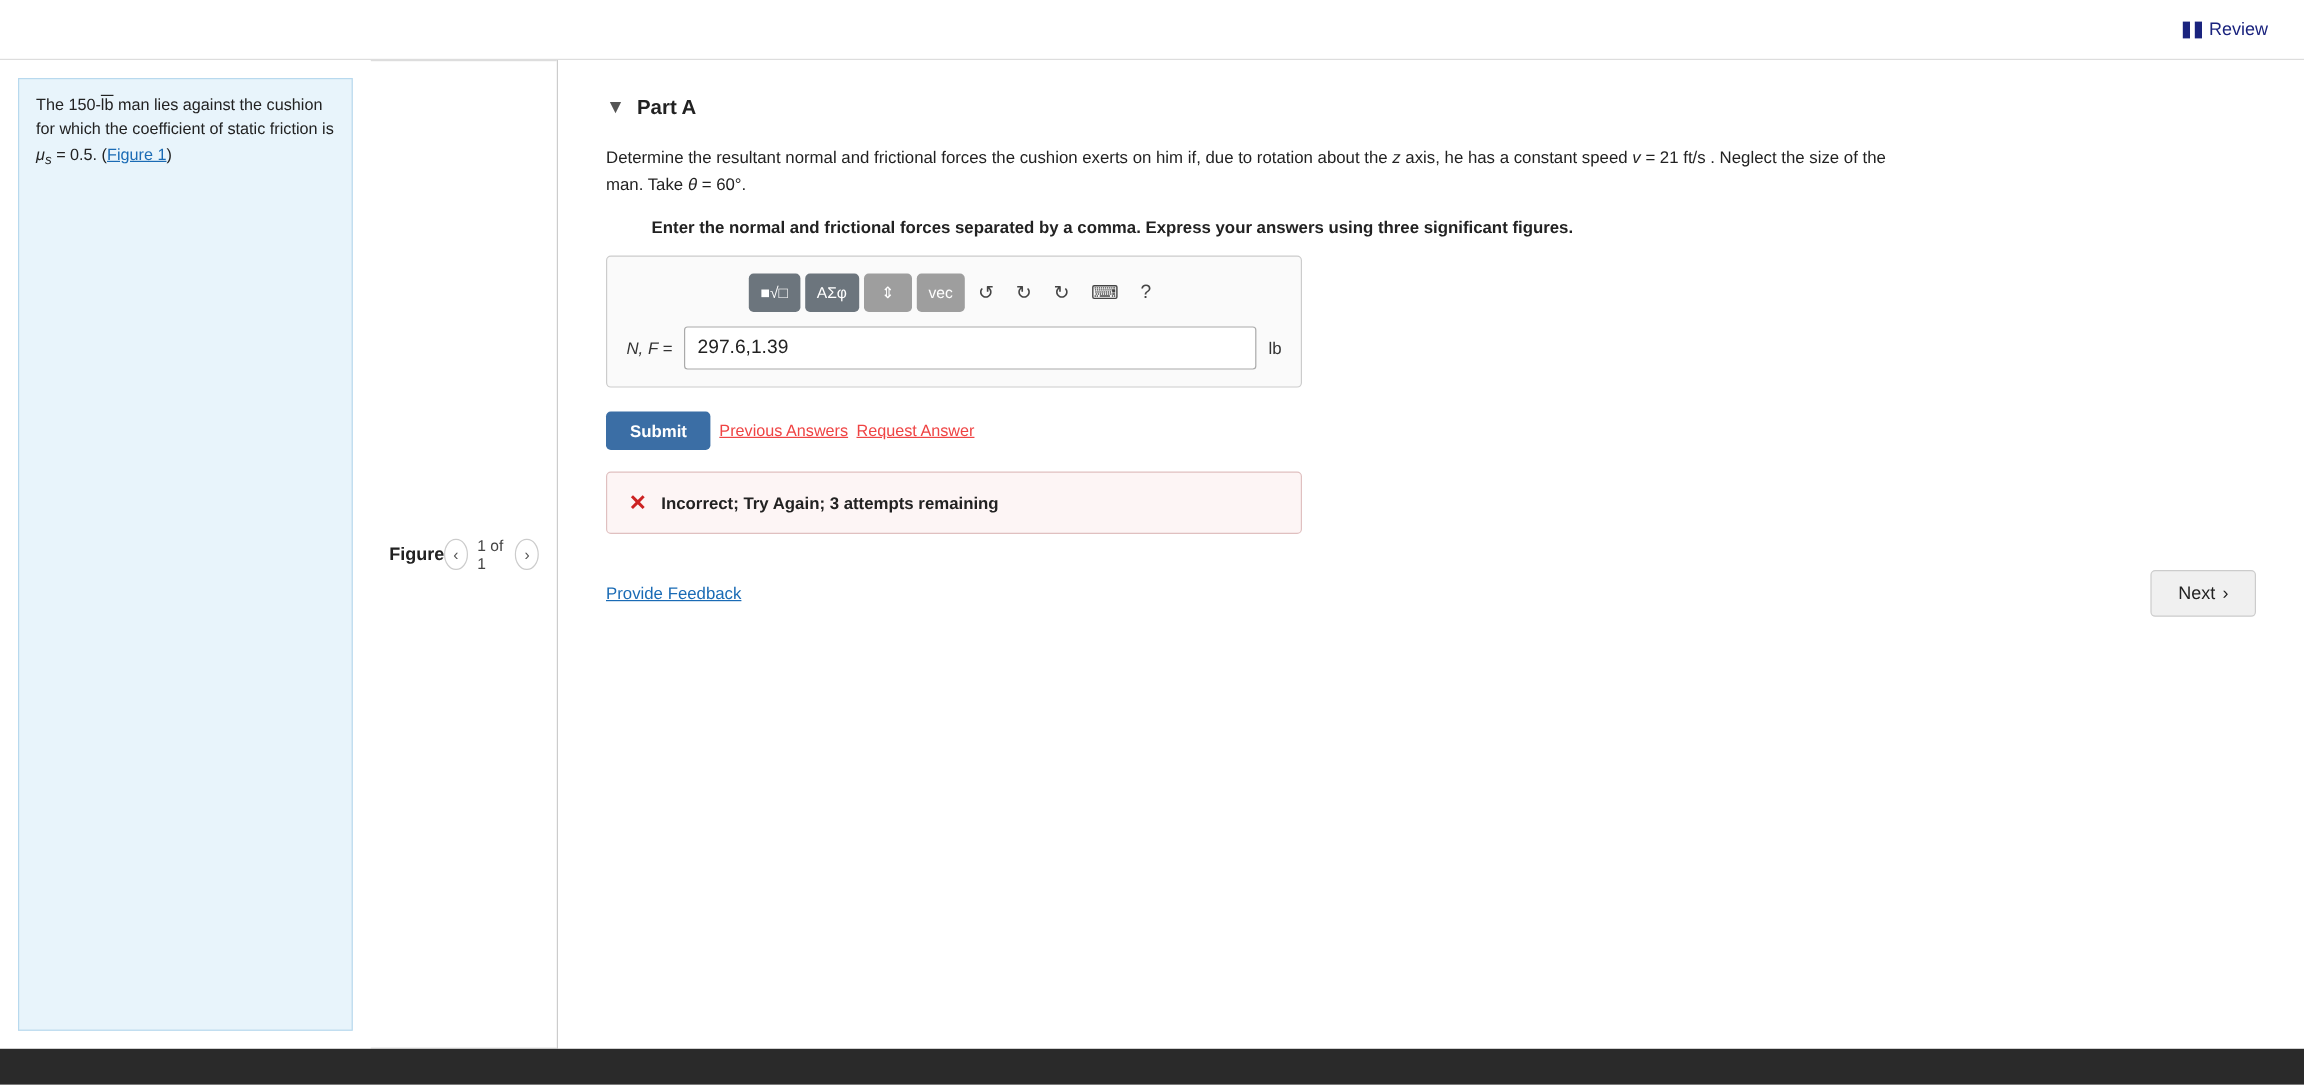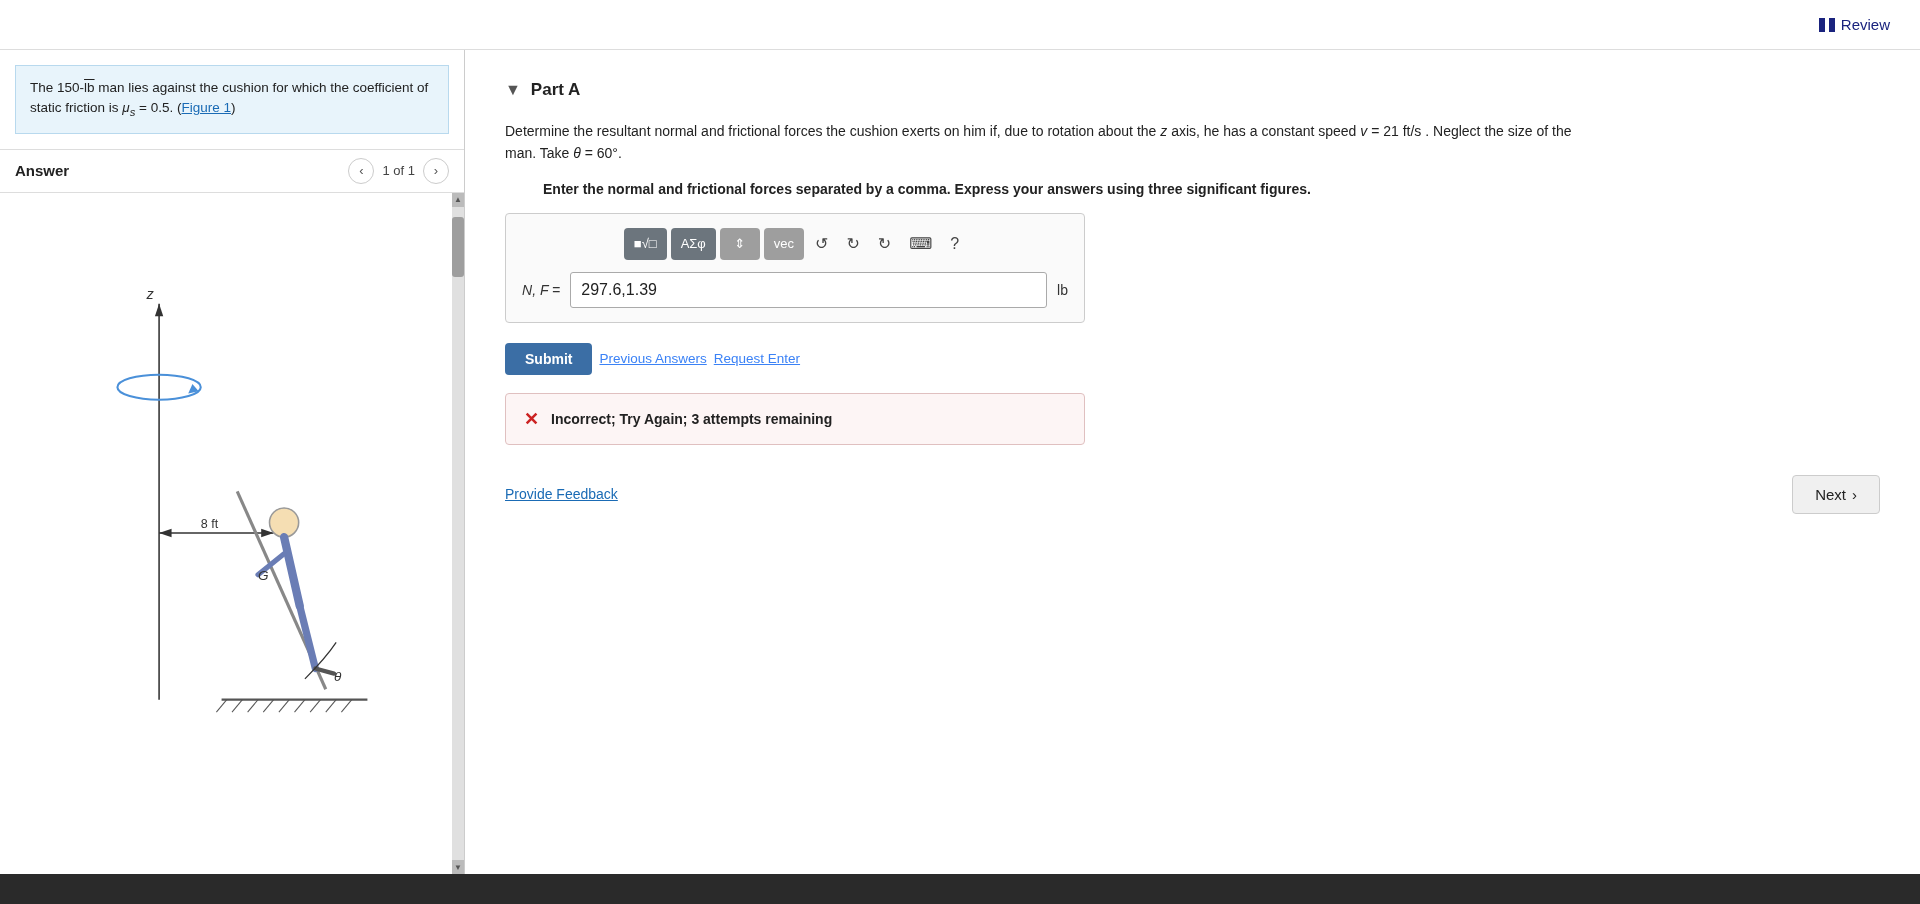--- a/index.html
+++ b/index.html
@@ -58,21 +58,20 @@
       flex: 1;
       overflow: hidden;
     }
 
     
     .left-panel {
       width: 465px;
       background: #fff;
       border-right: 1px solid #ccc;
       display: flex;
-      flex-direction: column;
       flex-shrink: 0;
     }
     .problem-description {
       background: #e8f4fb;
       border: 1px solid #b8d9ee;
       margin: 15px;
       padding: 12px 14px;
       font-size: 13.5px;
       line-height: 1.5;
       color: #222;
@@ -281,21 +280,21 @@
       background: #3b6ea5;
       color: #fff;
       border: none;
       border-radius: 4px;
       padding: 8px 20px;
       font-size: 14px;
       cursor: pointer;
       font-weight: bold;
     }
     .text-link {
-      color: #3b82f6;
+      color: #ef4444;
       text-decoration: underline;
       cursor: pointer;
       font-size: 13.5px;
       background: none;
       border: none;
     }
 
     
     .error-box {
       border: 1px solid #e0c0c0;
@@ -369,21 +368,21 @@
 </div>
 
 <div class="main-layout">
 
   <div class="left-panel">
     <div class="problem-description">
       <span>The 150-<span style="text-decoration:overline;">lb</span> man lies against the cushion for which the coefficient of static friction is <span class="math">μ<sub>s</sub></span> = 0.5. (<a href="#" style="color:#1a6bb5;">Figure 1</a>)</span>
     </div>
 
     <div class="figure-header">
-      <span class="figure-label">Answer</span>
+      <span class="figure-label">Figure</span>
       <div class="figure-nav">
         <button class="nav-arrow">‹</button>
         <span class="figure-count">1 of 1</span>
         <button class="nav-arrow">›</button>
       </div>
     </div>
 
     <div class="figure-area">
 
       <svg class="figure-svg" viewBox="0 0 300 480" xmlns="http://www.w3.org/2000/svg">
@@ -473,21 +472,21 @@
       <div class="input-row">
         <span class="input-label"><span class="math">N</span>, <span class="math">F</span> =</span>
         <input class="answer-input" type="text" value="297.6,1.39" style="">
         <span class="input-unit">lb</span>
       </div>
     </div>
 
     <div class="submit-row">
       <button class="submit-btn">Submit</button>
       <button class="text-link">Previous Answers</button>
-      <button class="text-link">Request Enter</button>
+      <button class="text-link">Request Answer</button>
     </div>
 
     <div class="error-box">
       <span class="error-icon">✕</span>
       <span class="error-text">Incorrect; Try Again; 3 attempts remaining</span>
     </div>
 
     <div class="bottom-row">
       <button class="feedback-link">Provide Feedback</button>
       <button class="next-btn">

